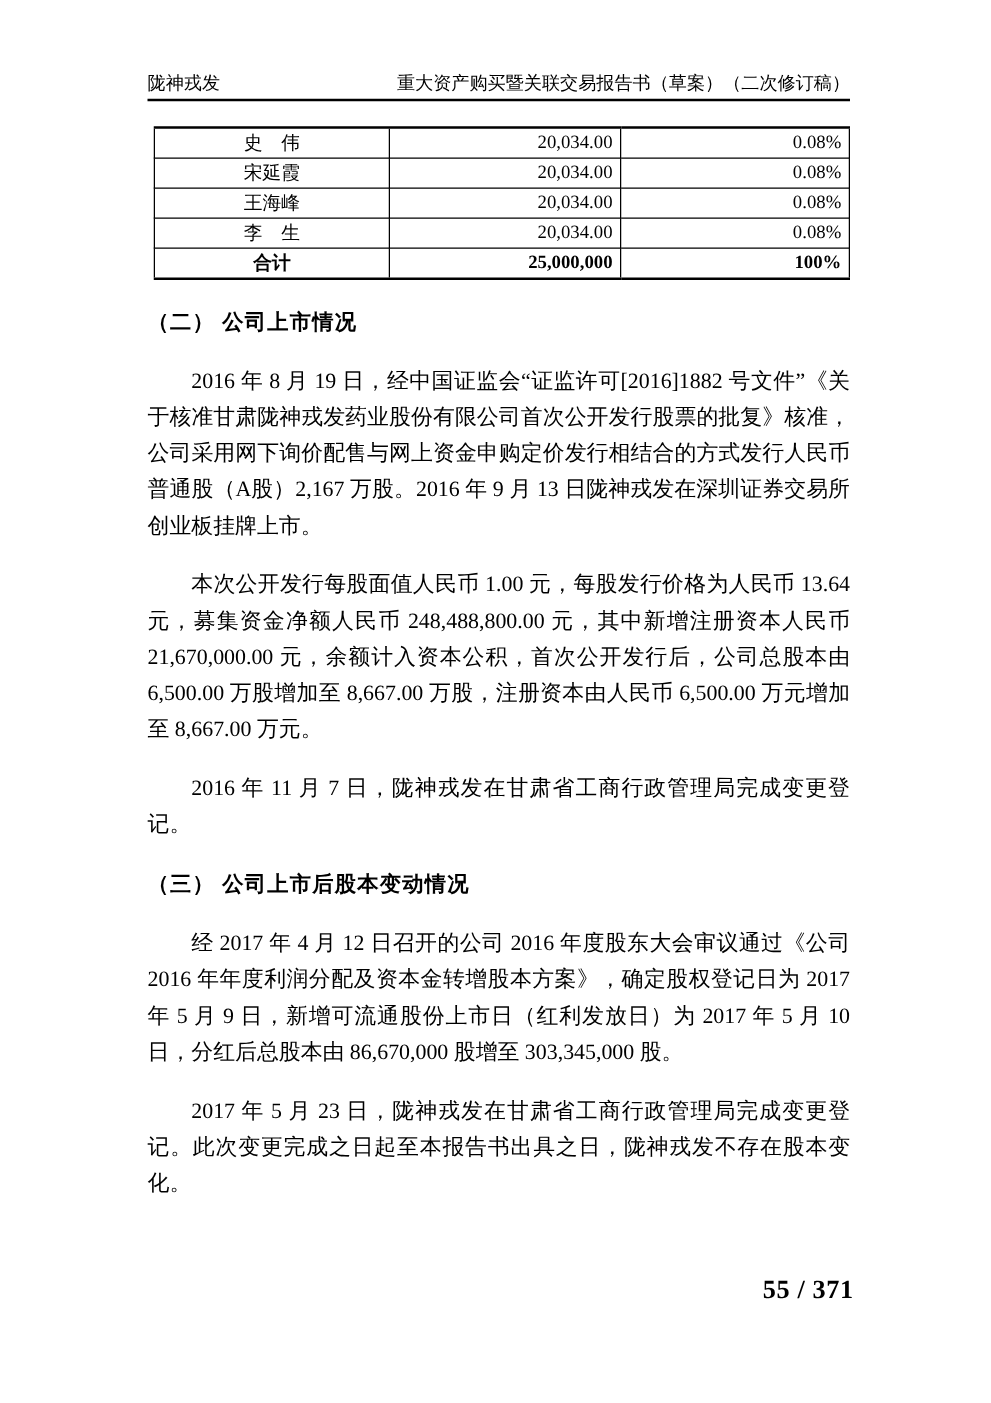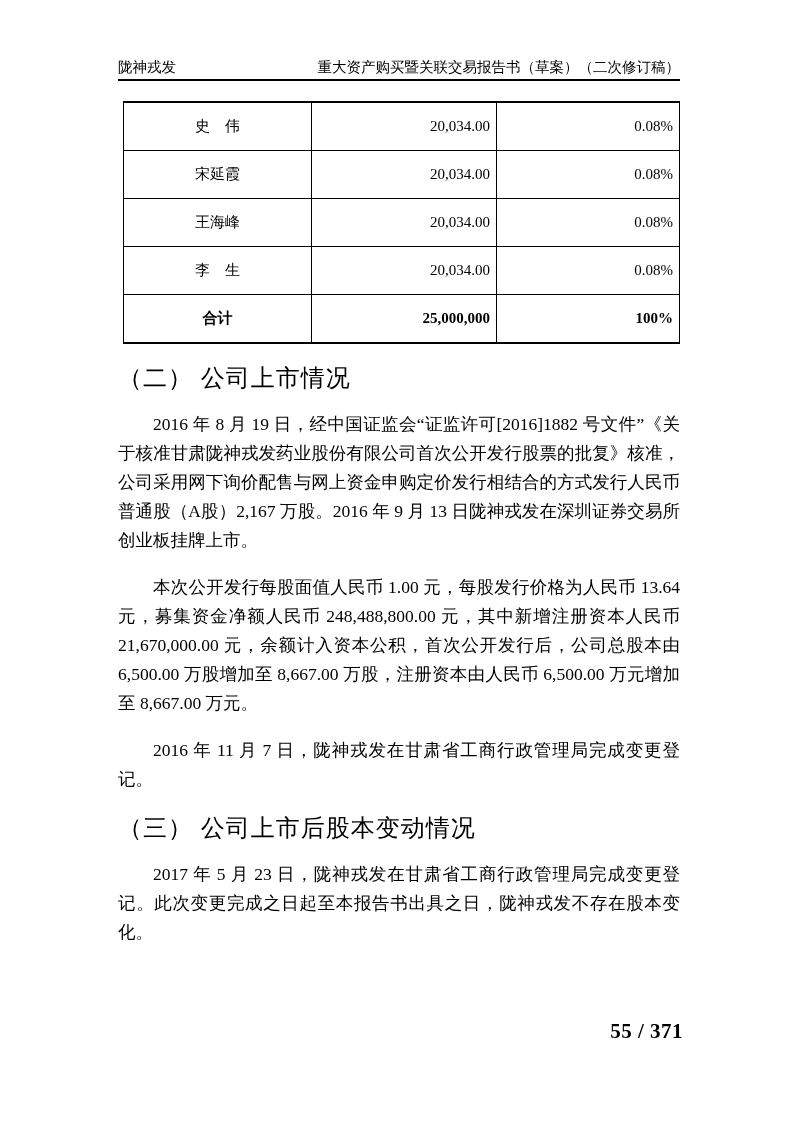--- a/index.html
+++ b/index.html
@@ -25,34 +25,34 @@
   table.shareholders{
     border-collapse:collapse;
     table-layout:fixed;
     width:547px;
     margin:20px 0 0 5px;
     font-size:15px;
   }
   table.shareholders td{
     border:1px solid #000;
     height:23px;
-    padding:12px 6px;
+    padding:0 6px;
     vertical-align:middle;
     overflow:hidden;
     white-space:nowrap;
   }
   table.shareholders tr:first-child td{border-top:2.5px solid #000;}
   table.shareholders tr.total-row td{border-bottom:2.5px solid #000;font-weight:bold;}
   td.c-name{text-align:center;width:175px;}
   td.c-shares{text-align:right;width:172px;}
   td.c-pct{text-align:right;width:170px;}
   
   h2.sec-title{
     font-family:"Liberation Sans","DejaVu Sans",sans-serif;
-    font-size:24px;font-weight:normal;
+    font-size:17px;font-weight:bold;
     line-height:28px;
     margin:20px 0 0 0;
     letter-spacing:1px;
   }
   p.body-para{
     font-size:17.5px;
     line-height:29px;
     text-align:justify;
     text-indent:2em;
     margin:18px 0 0 0;
@@ -104,18 +104,19 @@
       </tr>
     </tbody>
   </table>
 
   <h2 class="sec-title">（二） 公司上市情况</h2>
   <p class="body-para">2016 年 8 月 19 日，经中国证监会“证监许可[2016]1882 号文件”《关于核准甘肃陇神戎发药业股份有限公司首次公开发行股票的批复》核准，公司采用网下询价配售与网上资金申购定价发行相结合的方式发行人民币普通股（A股）2,167 万股。2016 年 9 月 13 日陇神戎发在深圳证券交易所创业板挂牌上市。</p>
   <p class="body-para">本次公开发行每股面值人民币 1.00 元，每股发行价格为人民币 13.64 元，募集资金净额人民币 248,488,800.00 元，其中新增注册资本人民币 21,670,000.00 元，余额计入资本公积，首次公开发行后，公司总股本由 6,500.00 万股增加至 8,667.00 万股，注册资本由人民币 6,500.00 万元增加至 8,667.00 万元。</p>
   <p class="body-para">2016 年 11 月 7 日，陇神戎发在甘肃省工商行政管理局完成变更登记。</p>
 
   <h2 class="sec-title">（三） 公司上市后股本变动情况</h2>
+  <p class="body-para">经 2017 年 4 月 12 日召开的公司 2016 年度股东大会审议通过《公司 2016 年年度利润分配及资本金转增股本方案》，确定股权登记日为 2017 年 5 月 9 日，新增可流通股份上市日（红利发放日）为 2017 年 5 月 10 日，分红后总股本由 86,670,000 股增至 303,345,000 股。</p>
   <p class="body-para">2017 年 5 月 23 日，陇神戎发在甘肃省工商行政管理局完成变更登记。此次变更完成之日起至本报告书出具之日，陇神戎发不存在股本变化。</p>
 
 
   <div class="page-number">55 / 371</div>
 
 </div>
 
 </body></html>

